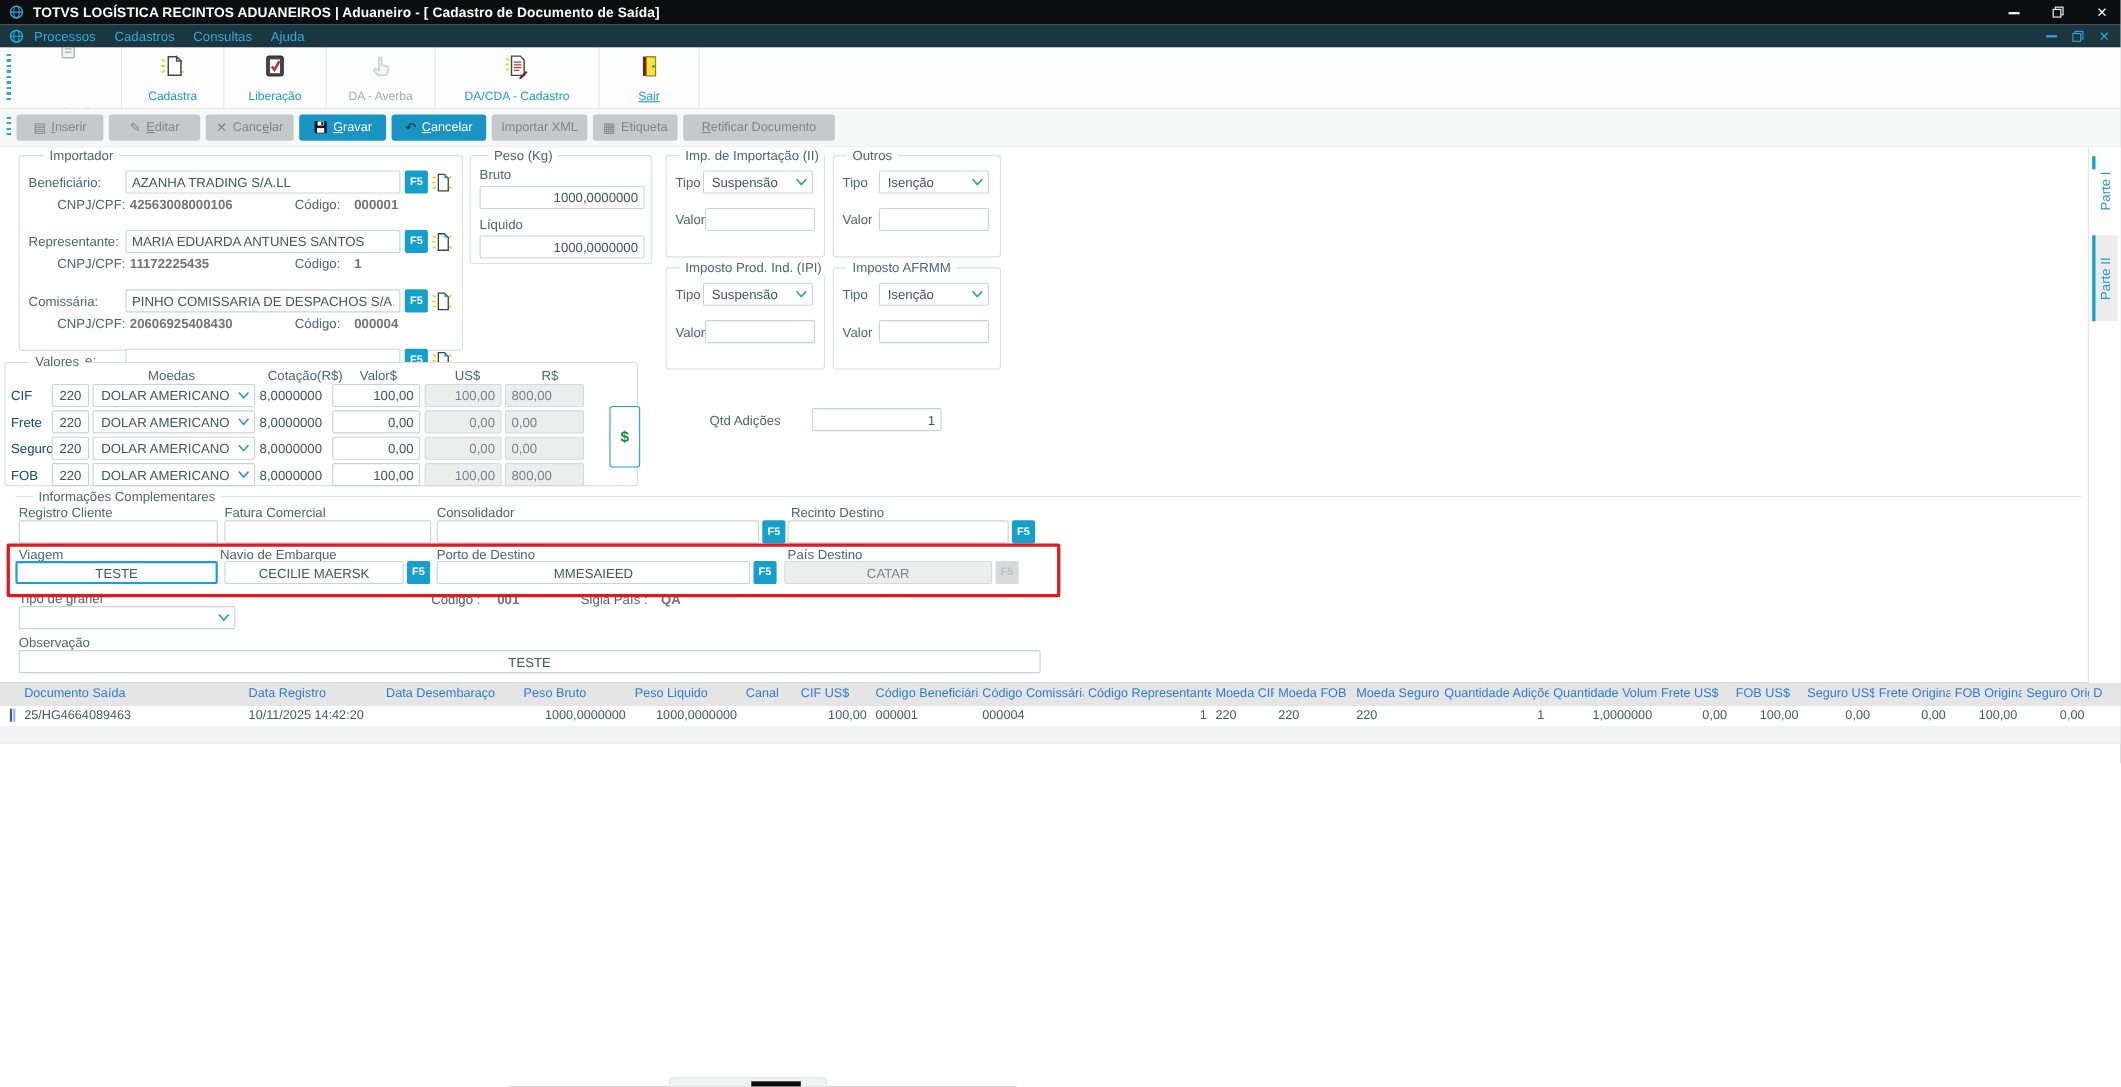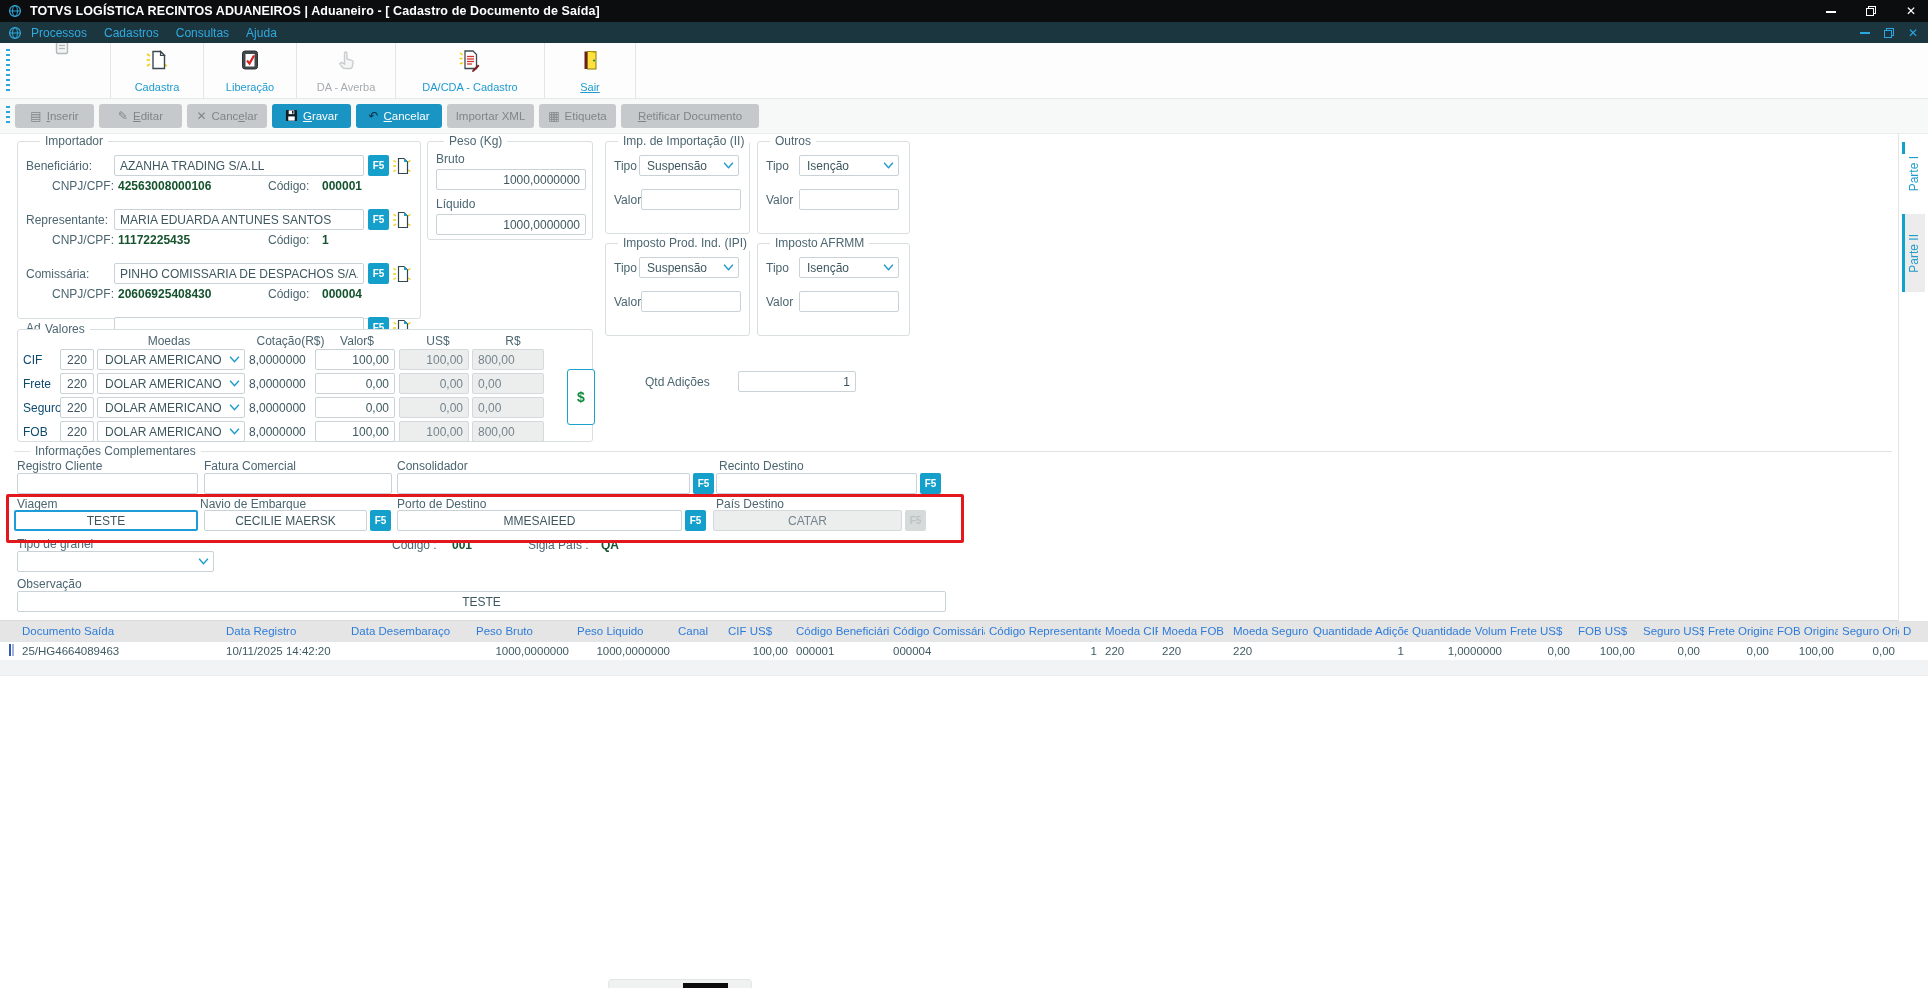--- a/index.html
+++ b/index.html
@@ -46,21 +46,21 @@
   .abtn.on{background:#1a95c3;color:#fff;}
   .abtn .k{text-decoration:underline;}
   .ico-ch{font-size:12px;line-height:1;}
   .abtn.on .ico-ch{color:#0e2a40;}
   
   .form{position:absolute;left:0;top:134px;width:1928px;height:486px;background:#fff;}
   .group{position:absolute;border:1px solid #d9dee1;border-radius:3px;background:#fff;box-sizing:border-box;}
   .glabel{position:absolute;top:-8px;left:22px;background:#fff;padding:0 5px;font-size:12px;color:#4c6671;
           line-height:15px;white-space:nowrap;}
   .flabel{font-size:12px;color:#4c6671;white-space:nowrap;}
-  .bval{font-size:12px;font-weight:bold;color:#14532d;white-space:nowrap;}
+  .bval{font-size:12px;font-weight:bold;color:#737373;white-space:nowrap;}
   .input{box-sizing:border-box;height:21px;border:1px solid #c9d3d7;border-radius:2px;background:#fff;
          font-size:12px;color:#3e575f;padding:0 5px;font-family:inherit;outline:none;}
   .input.num{text-align:right;}
   .input.dis{background:#eceeee;color:#75858d;border-color:#d5d9db;}
   .input.focus{border:2px solid #1d9cd8;}
   .f5{box-sizing:border-box;width:21px;height:21px;background:#14a0cb;color:#fff;font-size:10px;font-weight:bold;
       display:inline-flex;align-items:center;justify-content:center;border-radius:2px;flex:0 0 auto;cursor:default;}
   .f5.dis{background:#d6dadb;color:#bcc2c4;}
   .select{box-sizing:border-box;height:21px;border:1px solid #c9d3d7;border-radius:2px;background:#fff;
           display:inline-flex;align-items:center;justify-content:space-between;padding:0 4px 0 7px;
@@ -476,21 +476,21 @@
               </span>
             </div>
           </div>
           <div class="tax-row">
             <span class="flabel">Valor</span>
             <input class="input" style="">
           </div>
         </div>
       </div>
 
-    <div class="group" style="left:17px;top:195px;width:576px;height:113px;">
+    <div class="group" style="left:4px;top:195px;width:576px;height:113px;">
       <span class="glabel">Valores</span>
       <span class="vhead" style="left:76px;width:150px;">Moedas</span>
       <span class="vhead" style="left:225px;width:95px;">Cotação(R$)</span>
       <span class="vhead" style="left:296px;width:86px;">Valor$</span>
       <span class="vhead" style="left:384px;width:72px;">US$</span>
       <span class="vhead" style="left:458px;width:74px;">R$</span>
       <div>
           <div class="vrow" style="top: 19px;">
             <span class="vlab">CIF</span>
             <input class="input code" value="220" style="">

